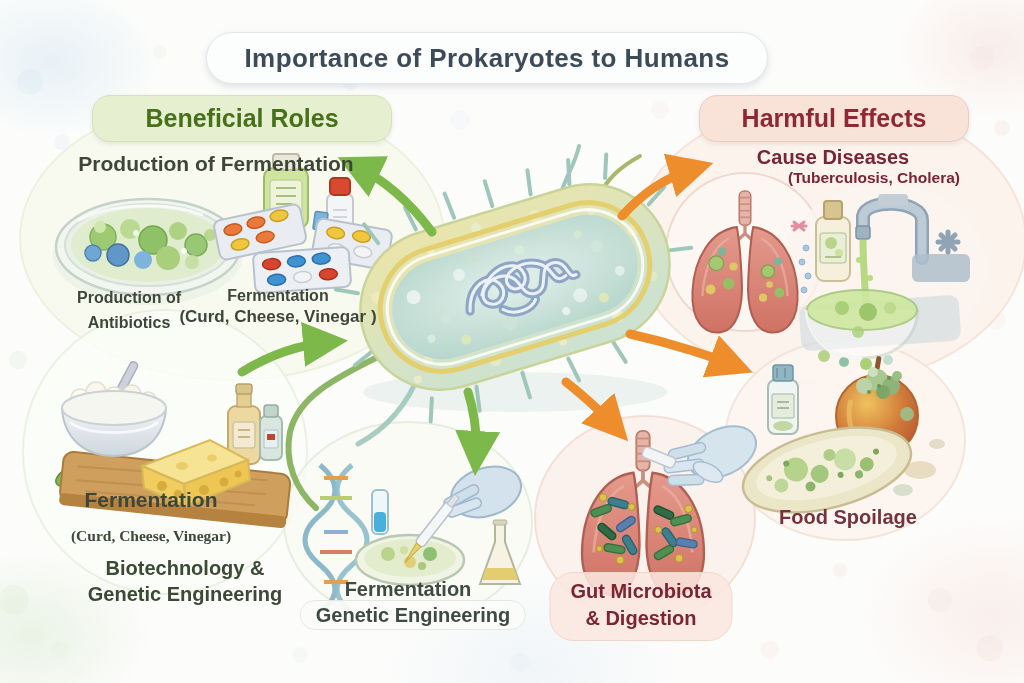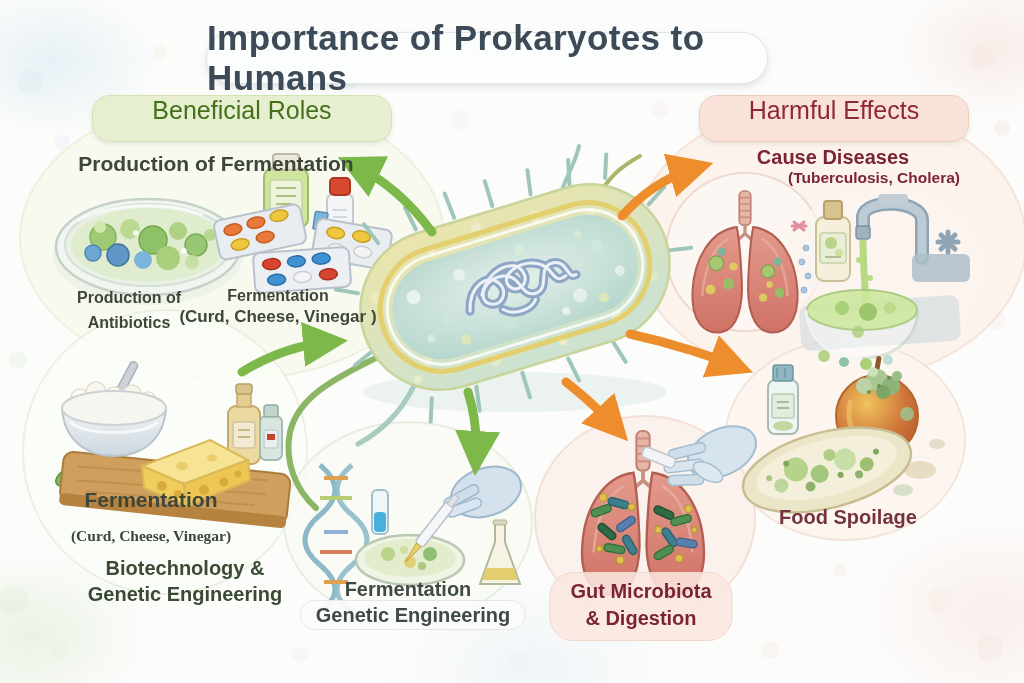--- a/index.html
+++ b/index.html
@@ -13,25 +13,25 @@
       radial-gradient(170px 120px at 3% 93%, rgba(216,233,206,.50), transparent 70%),
       radial-gradient(220px 150px at 52% 98%, rgba(224,235,243,.40), transparent 70%),
       #fcfcfb;
   }
   .scene{position:absolute;left:0;top:0;}
   .label{position:absolute;white-space:nowrap;text-align:center;transform:translateX(-50%);}
   .title-pill{
     position:absolute;left:206px;top:32px;width:560px;height:50px;border-radius:26px;
     background:#fcfdfd;border:1px solid #e3e6ea;box-shadow:0 3px 7px rgba(125,135,148,.22);
     display:flex;align-items:center;justify-content:center;
-    font-size:35px;font-weight:600;color:#3d4b58;letter-spacing:.4px;
+    font-size:26px;font-weight:600;color:#3d4b58;letter-spacing:.4px;
   }
   .hdr{
-    position:absolute;height:45px;border-radius:18px;display:flex;justify-content:center;
-    font-size:25px;font-weight:400;box-shadow:0 2px 5px rgba(140,140,130,.18);
+    position:absolute;height:45px;border-radius:18px;display:flex;align-items:center;justify-content:center;
+    font-size:25px;font-weight:700;box-shadow:0 2px 5px rgba(140,140,130,.18);
   }
   .hdr-beneficial{left:92px;top:95px;width:298px;background:#e6efcf;border:1px solid #d4e3b2;color:#46701a;}
   .hdr-harmful{left:699px;top:95px;width:268px;background:#f9e2d7;border:1px solid #ecccbd;color:#8e2836;}
   .t-dark{color:#3e4637;font-weight:600;}
   .t-green{color:#3a4a34;font-weight:600;}
   .t-gray{color:#404a44;font-weight:600;}
   .t-maroon{color:#7b2433;font-weight:600;}
   .fs21{font-size:21px;} .fs20{font-size:20px;} .fs19{font-size:16px;}
   .fs16{font-size:15.5px;font-weight:600;} .fs15{font-size:17px;font-weight:700;}
   .lh25{line-height:25px;} .lh26{line-height:26px;}

